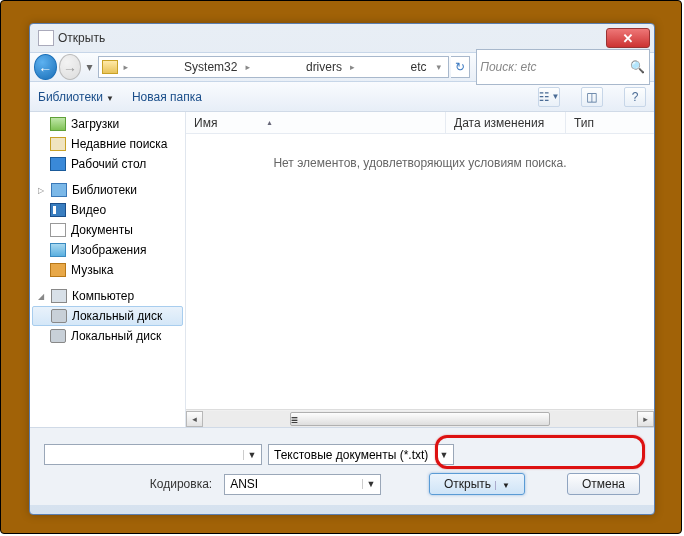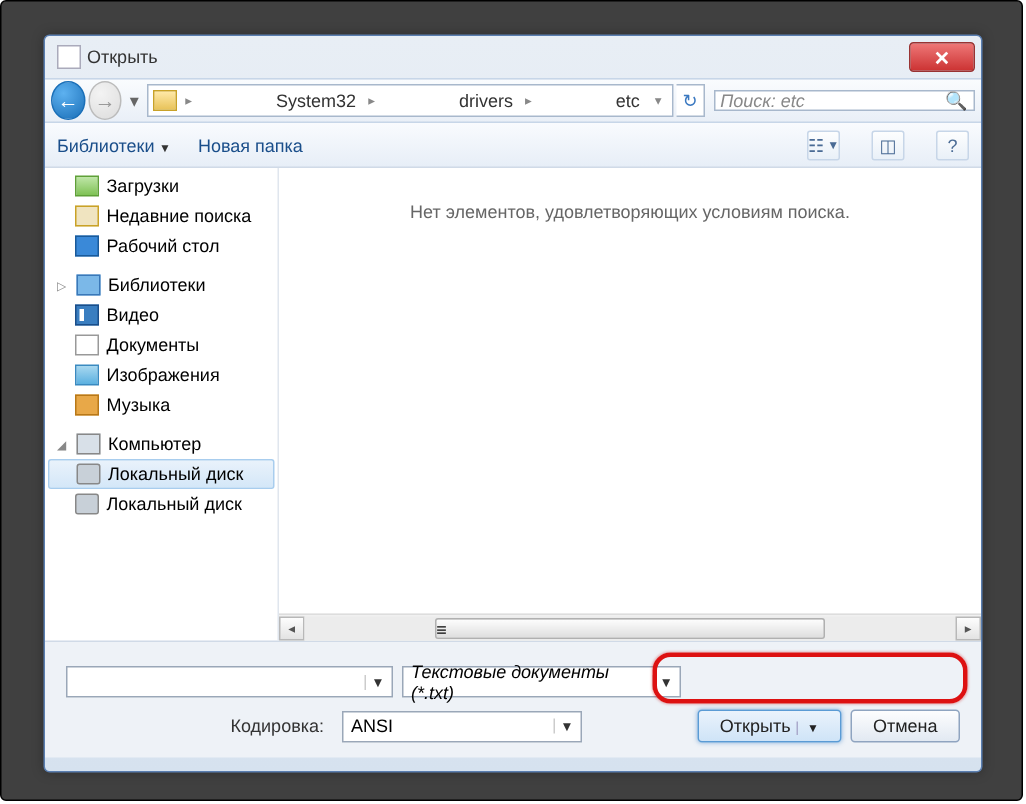--- a/index.html
+++ b/index.html
@@ -1,18 +1,18 @@
 <!DOCTYPE html>
 <html><head>
 <meta charset="utf-8">
 <style>
 * { margin: 0; padding: 0; box-sizing: border-box; font-family: "Segoe UI", Tahoma, sans-serif; font-size: 12px; }
 body { background: #fff; width: 684px; height: 536px; position: relative; }
 
-.outer { border: 1px solid #000; width: 682px; height: 534px; position: relative; background: #404040; border-radius: 4px; }
+.outer { border: 1px solid #000; width: 682px; height: 534px; position: relative; background: #a16207; border-radius: 4px; }
 
 .window { position: absolute; left: 28px; top: 22px; width: 626px; height: 492px;
   background: linear-gradient(#e8eef5,#d6e2ef); border: 1px solid #5a7eb0; border-radius: 4px;
   box-shadow: 0 0 8px rgba(0,0,0,.25); }
 
 .titlebar { height: 28px; display: flex; align-items: center; padding: 0 4px; }
 .titlebar .ico { width: 16px; height: 16px; margin: 0 4px; background: #fff; border: 1px solid #aab; }
 .titlebar .title { flex: 1; color: #333; font-size: 12px; }
 .close-btn { width: 44px; height: 20px; background: linear-gradient(#e77,#c33); border: 1px solid #933;
   border-radius: 3px; color: #fff; display: flex; align-items: center; justify-content: center; font-weight: bold;
@@ -25,21 +25,21 @@
 .nav-back { background: radial-gradient(circle at 35% 30%,#5db1f0,#1a6fb8); color: #fff; border: 1px solid #1a6fb8; cursor:pointer; }
 .nav-fwd { background: radial-gradient(circle at 35% 30%,#f3f3f3,#dcdcdc); color: #999; border: 1px solid #bbb; }
 .nav-dd { width: 14px; height: 26px; display: flex; align-items: center; justify-content: center; color: #666; }
 .address { flex: 1; height: 22px; background: #fff; border: 1px solid #a8b8cc; display: flex; align-items: center;
   padding: 0 3px; gap: 2px; }
 .address .fld { width: 16px; height: 14px; background: linear-gradient(#ffe9a8,#e8c35a); border: 1px solid #c9a227; }
 .address .crumb { color: #333; padding: 0 2px; margin-left: 48px; }
 .address .sep { color: #888; padding: 0 4px; font-size: 9px; }
 .refresh { width: 22px; height: 22px; border: 1px solid #a8b8cc; border-left: none; background: #fff;
   display: flex; align-items: center; justify-content: center; color: #3a78c0; cursor:pointer; }
-.searchbox { width: 200px; height: 14px; background: #fff; border: 1px solid #a8b8cc; margin-left: 4px;
+.searchbox { width: 200px; height: 36px; background: #fff; border: 1px solid #a8b8cc; margin-left: 4px;
   display: flex; align-items: center; padding: 0 3px; color: #888; font-style: italic; position: relative; }
 .searchbox .mag { position: absolute; right: 4px; color: #3a78c0; font-style: normal; }
 
 .toolbar { height: 30px; background: linear-gradient(#f9fbfe,#e7eef7); border-bottom: 1px solid #d0dae7;
   display: flex; align-items: center; padding: 0 8px; gap: 18px; }
 .toolbar .org { color: #1a4e8a; cursor:pointer; }
 .toolbar .tri { font-size: 8px; color: #333; margin-left: 3px; }
 .toolbar .spacer { flex: 1; }
 .toolbar .ticon { width: 22px; height: 20px; border: 1px solid #c7d6e8; background: linear-gradient(#fdfefe,#e9f0f8);
   display: inline-flex; align-items: center; justify-content: center; color: #4a6b95; cursor:pointer; border-radius:2px; }
@@ -76,24 +76,24 @@
 .hscroll .track { flex:1; background:#ececec; height:16px; display:flex; align-items:center; justify-content:center; }
 .hscroll .thumb { width: 60%; height: 14px; background: linear-gradient(#fdfdfd,#dedede); border:1px solid #b0b0b0; border-radius:2px; }
 
 .bottom { padding: 8px 14px 10px 14px; background: #eef2f7; }
 .row { display: flex; align-items: center; margin-top: 8px; gap: 6px; }
 .lbl { width: 178px; text-align: right; padding-right: 6px; color: #333; }
 .combo { height: 21px; background: #fff; border: 1px solid #9aa7b8; display: flex; align-items: center;
   padding: 0 3px 0 5px; position: relative; cursor:pointer; }
 .combo .dd { width: 15px; text-align: center; color: #333; font-size: 9px; border-left: 1px solid #ccc; margin-left: auto; padding-left:2px; }
 .filename { width: 218px; }
-.filetype { width: 186px; font-style: italic; }
+.filetype { width: 186px; }
 .encoding { width: 160px; }
 .btn { height: 22px; padding: 0 14px; background: linear-gradient(#fdfdfe,#e2e9f2); border: 1px solid #8fa4c0;
-  border-radius: 3px; cursor:pointer; color:#222; }
+  border-radius: 3px; cursor:pointer; color:#222;margin-left:36px; }
 .btn.primary { background: linear-gradient(#eaf3fc,#cfe4f7); border-color:#5a9bd5; box-shadow: 0 0 3px rgba(60,130,200,.5); }
 .btn .tri { font-size: 8px; margin-left: 4px; border-left: 1px solid #aac; padding-left: 6px; }
 
 .highlight { position: absolute; border: 3px solid #d11; border-radius: 12px; pointer-events: none;
   box-shadow: 0 0 2px rgba(200,0,0,.4); }
 </style>
 </head>
 <body>
 
 <div class="outer">
@@ -182,20 +182,28 @@
             <span class="sbico disk"></span>
             <span>Локальный диск</span>
           </div>
       <div class="item">
             <span class="sbico disk"></span>
             <span>Локальный диск</span>
           </div>
     </div>
 
     <div class="main">
+      <div class="colhead">
+        <div class="col" style="width:260px">
+              <span>Имя</span>
+              <span class="sortind">▴</span>
+            </div>
+        <div class="col" style="width:120px">Дата изменения</div>
+        <div class="col" style="flex:1;border-right:none">Тип</div>
+      </div>
       <div class="empty">Нет элементов, удовлетворяющих условиям поиска.</div>
       <div class="hscroll">
         <div class="arrow">◂</div>
         <div class="track">
               <div class="thumb">≡</div>
             </div>
         <div class="arrow">▸</div>
       </div>
     </div>
   </div>

